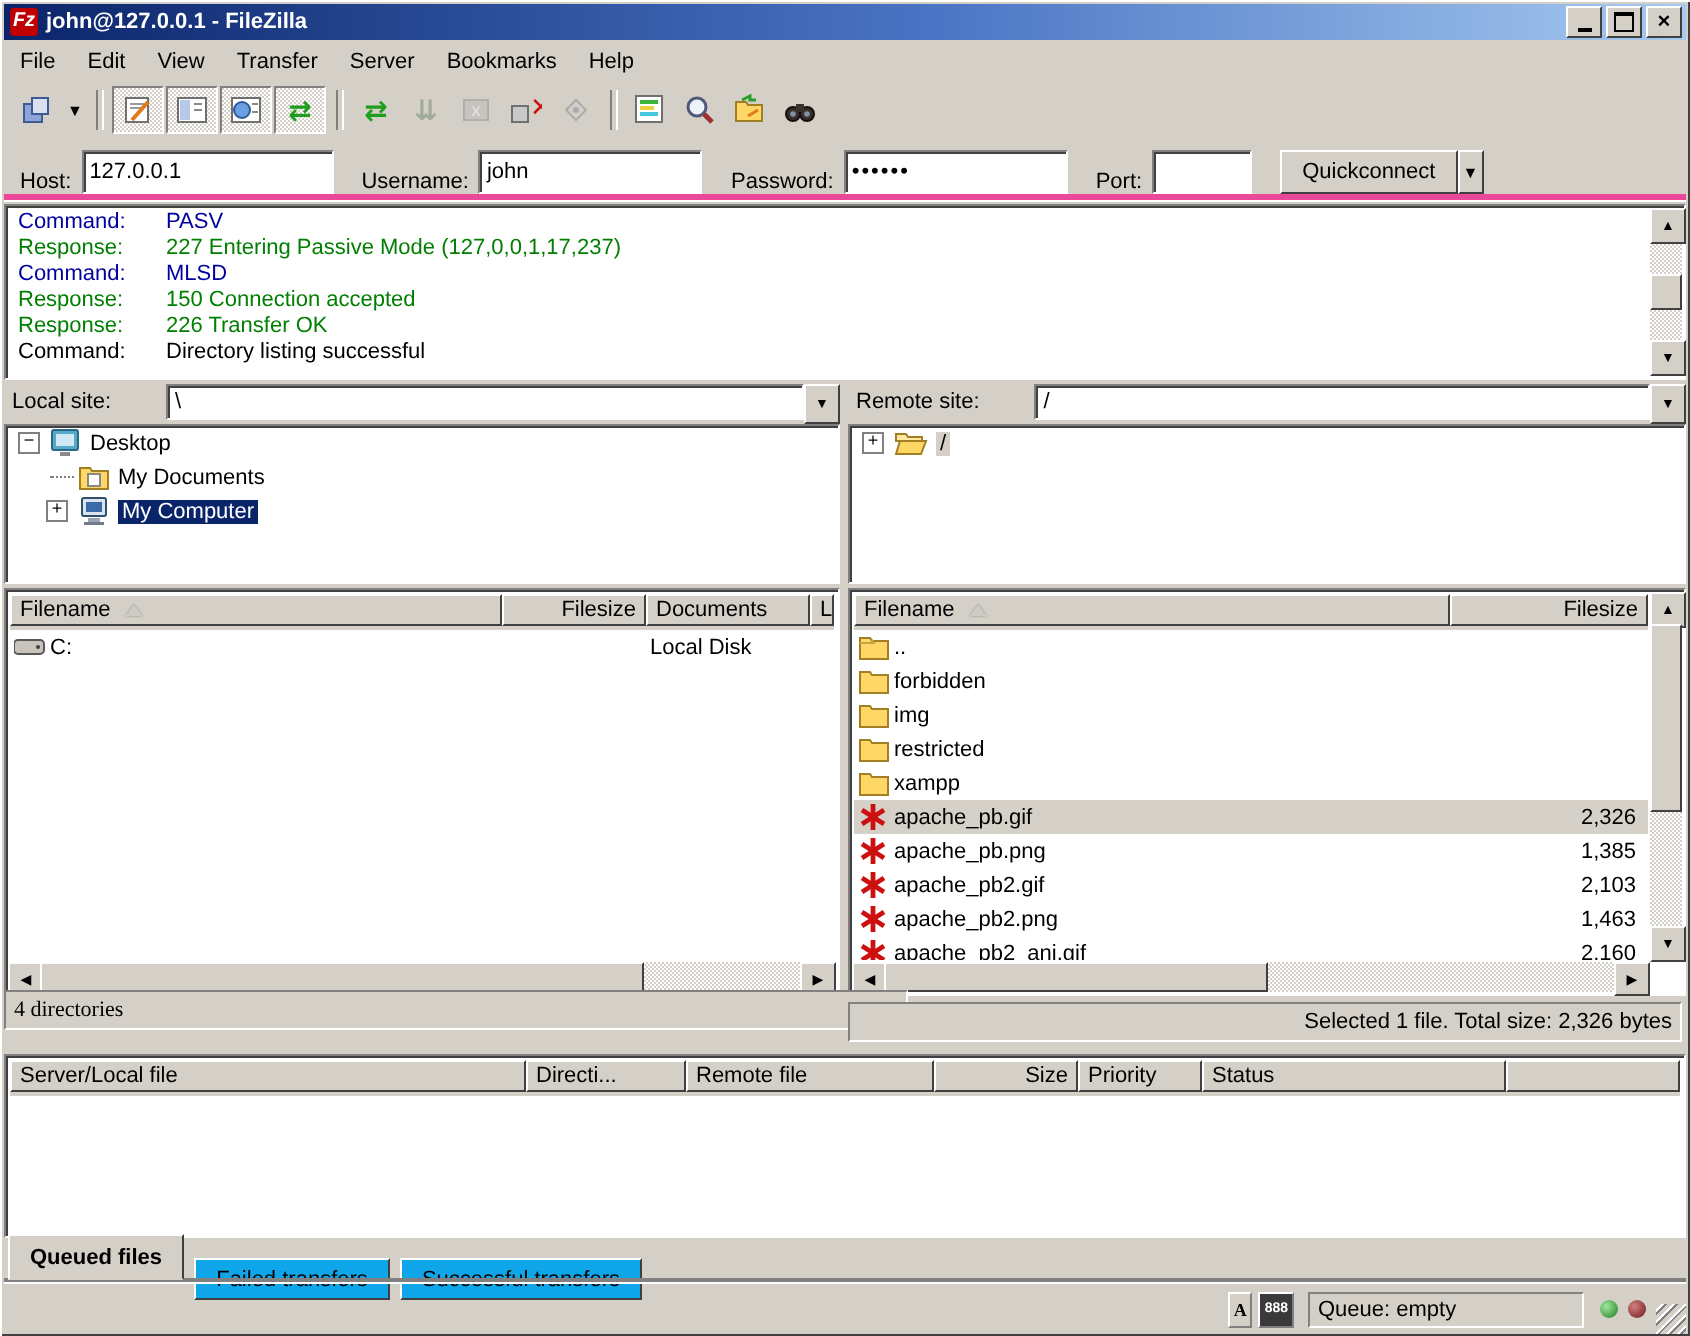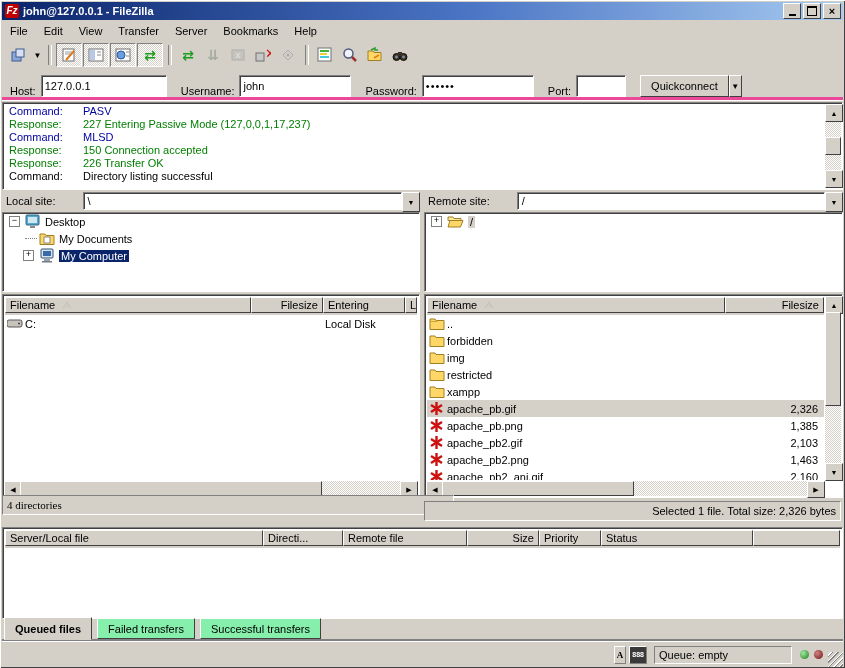--- a/index.html
+++ b/index.html
@@ -72,21 +72,21 @@
   .lrow{display:flex;align-items:center;height:17px;white-space:pre;}
   .lrow .nm{flex:1;overflow:hidden;}
   .lrow .sz{width:88px;text-align:right;padding-right:6px;flex:none;}
   .rowsel{background:#d5d1c8;}
   .ficon{width:18px;flex:none;display:flex;justify-content:flex-start;padding-left:2px;}
   
   .statuspanel{height:20px;line-height:18px;padding:0 4px;box-sizing:border-box;}
   
   #queuehdr{display:flex;}
   
-  .tab{height:19px;display:inline-flex;align-items:center;padding:0 10px;border:1px solid;border-color:#fff #404040 #404040 #fff;background:#86efac;margin-right:2px;position:relative;top:0;}
+  .tab{height:19px;display:inline-flex;align-items:center;padding:0 10px;border:1px solid;border-color:#fff #404040 #404040 #fff;background:#0ea5e9;margin-right:2px;position:relative;top:11px;}
   .tab.active{background:#d4d0c8;font-weight:bold;border-bottom-color:#d4d0c8;top:0;height:21px;z-index:2;}
   
   #statusbar{left:2px;top:641px;width:841px;height:25px;display:flex;align-items:center;justify-content:flex-end;border-top:1px solid #fff;box-shadow:0 -2px 0 #808080;}
   .sbicon{height:16px;display:flex;align-items:center;justify-content:center;border:1px solid;border-color:#fff #808080 #808080 #fff;margin-right:3px;padding:0 2px;background:#d4d0c8;}
   #queuestatus{width:138px;height:18px;line-height:16px;border:1px solid;border-color:#808080 #fff #fff #808080;padding:0 4px;box-sizing:border-box;margin:0 8px 0 4px;}
   .led{width:9px;height:9px;border-radius:50%;margin-right:5px;}
   .led.green{background:radial-gradient(circle at 35% 35%,#9fe89f,#1f7a1f);}
   .led.red{background:radial-gradient(circle at 35% 35%,#d08080,#6e1616);}
   #grip{width:15px;height:15px;align-self:flex-end;background:repeating-linear-gradient(135deg,transparent 0 2px,#fff 2px 3px,#808080 3px 4px);}
   svg{display:block;}
@@ -325,21 +325,21 @@
   <div class="abs inset" style="left:2px;top:294px;width:416px;height:202px;background:#fff;">
     <div class="hdrrow">
       <span class="hcell" style="width:246px;">
           <span>Filename</span>
           <span class="sortup"></span>
         </span>
       <span class="hcell r" style="width:72px;">
           <span>Filesize</span>
         </span>
       <span class="hcell" style="width:82px;">
-          <span>Entering</span>
+          <span>Documents</span>
         </span>
       <span class="hcell" style="flex:1;">
           <span>L</span>
         </span>
     </div>
     <div class="abs" style="left:2px;top:20px;right:2px;bottom:17px;overflow:hidden;">
       <div class="lrow">
         <span class="ficon"><svg width="16" height="11">
               <rect x="0" y="2" width="15" height="7" rx="2" fill="#c8c4bc" stroke="#585858"></rect>
               <circle cx="12" cy="5.5" r="1" fill="#404040"></circle>

